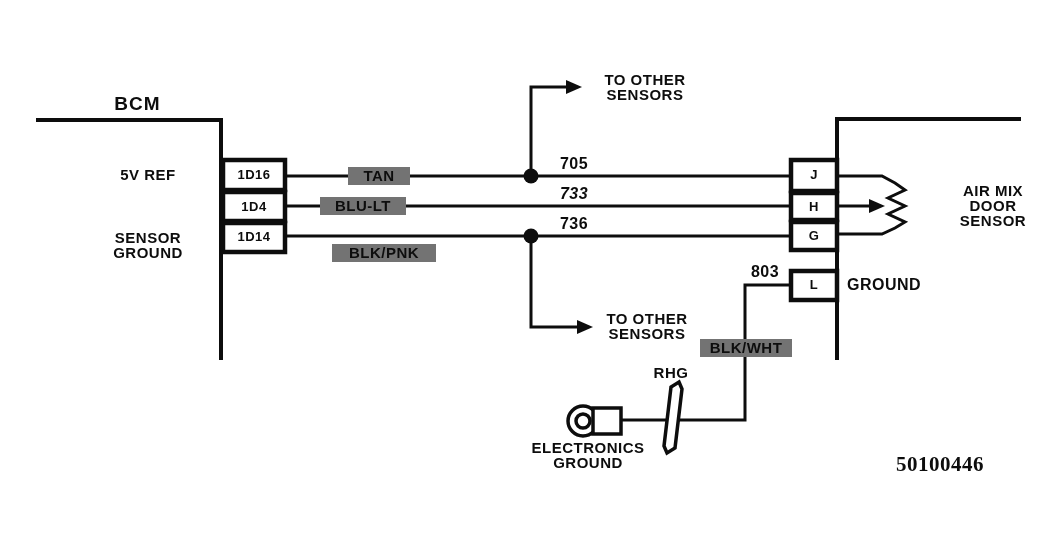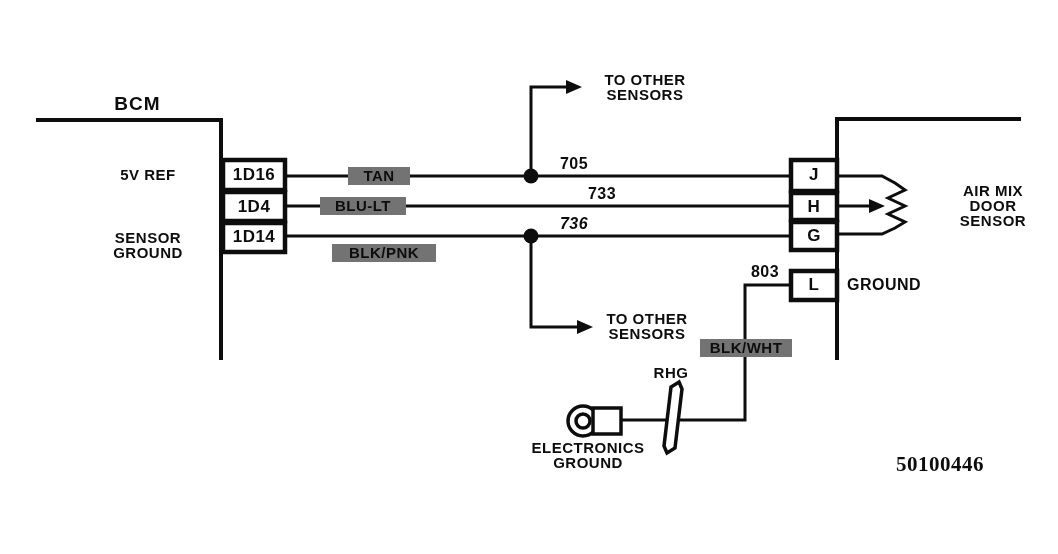--- a/index.html
+++ b/index.html
@@ -8,21 +8,21 @@
   .layer{position:absolute;left:0;top:0;}
   .s3{stroke:#0d0d0d;stroke-width:3;fill:none;}
   .s4{stroke:#0d0d0d;stroke-width:4;fill:none;}
   .box{stroke:#0d0d0d;stroke-width:4.5;fill:#ffffff;}
   .ring{stroke:#0d0d0d;stroke-width:3.5;fill:#ffffff;}
   .fill{fill:#0d0d0d;stroke:none;}
   .lbl{position:absolute;font-weight:bold;font-size:15px;line-height:15px;
        letter-spacing:.5px;text-align:center;white-space:nowrap;}
   .h{font-size:19px;letter-spacing:1px;text-align:center;}
   .num{font-size:16px;}
-  .pin{font-size:17px;}
+  .pin{font-size:13px;}
   .onwire{background:#737373;height:18px;line-height:18px;}
   .left{text-align:left;}
   .fig{font-family:"Liberation Serif",serif;font-size:21px;font-weight:bold;letter-spacing:.5px;}
 </style>
 </head>
 <body>
 
 <div class="canvas">
 
   <svg class="layer" width="1058" height="554" viewBox="0 0 1058 554">
@@ -76,22 +76,22 @@
 
   <div class="lbl pin" style="left:223px;top:167px;width:62px;">1D16</div>
   <div class="lbl pin" style="left:223px;top:199px;width:62px;">1D4</div>
   <div class="lbl pin" style="left:223px;top:229px;width:62px;">1D14</div>
 
   <div class="lbl onwire" style="left:348px;top:167px;width:62px;">TAN</div>
   <div class="lbl onwire" style="left:320px;top:197px;width:86px;">BLU-LT</div>
   <div class="lbl onwire" style="left:332px;top:244px;width:104px;">BLK/PNK</div>
 
   <div class="lbl num" style="left:548px;top:156px;width:52px;">705</div>
-  <div class="lbl num" style="left:576px;top:186px;width:52px;">733</div>
-  <div class="lbl num" style="left:548px;top:216px;width:52px;font-style:italic;">736</div>
+  <div class="lbl num" style="left:548px;top:186px;width:52px;font-style:italic;">733</div>
+  <div class="lbl num" style="left:548px;top:216px;width:52px;">736</div>
   <div class="lbl num" style="left:744px;top:264px;width:42px;">803</div>
 
   <div class="lbl" style="left:588px;top:72px;width:114px;">
     <span>TO OTHER</span><br>
     <span>SENSORS</span>
   </div>
   <div class="lbl" style="left:590px;top:311px;width:114px;">
     <span>TO OTHER</span><br>
     <span>SENSORS</span>
   </div>

